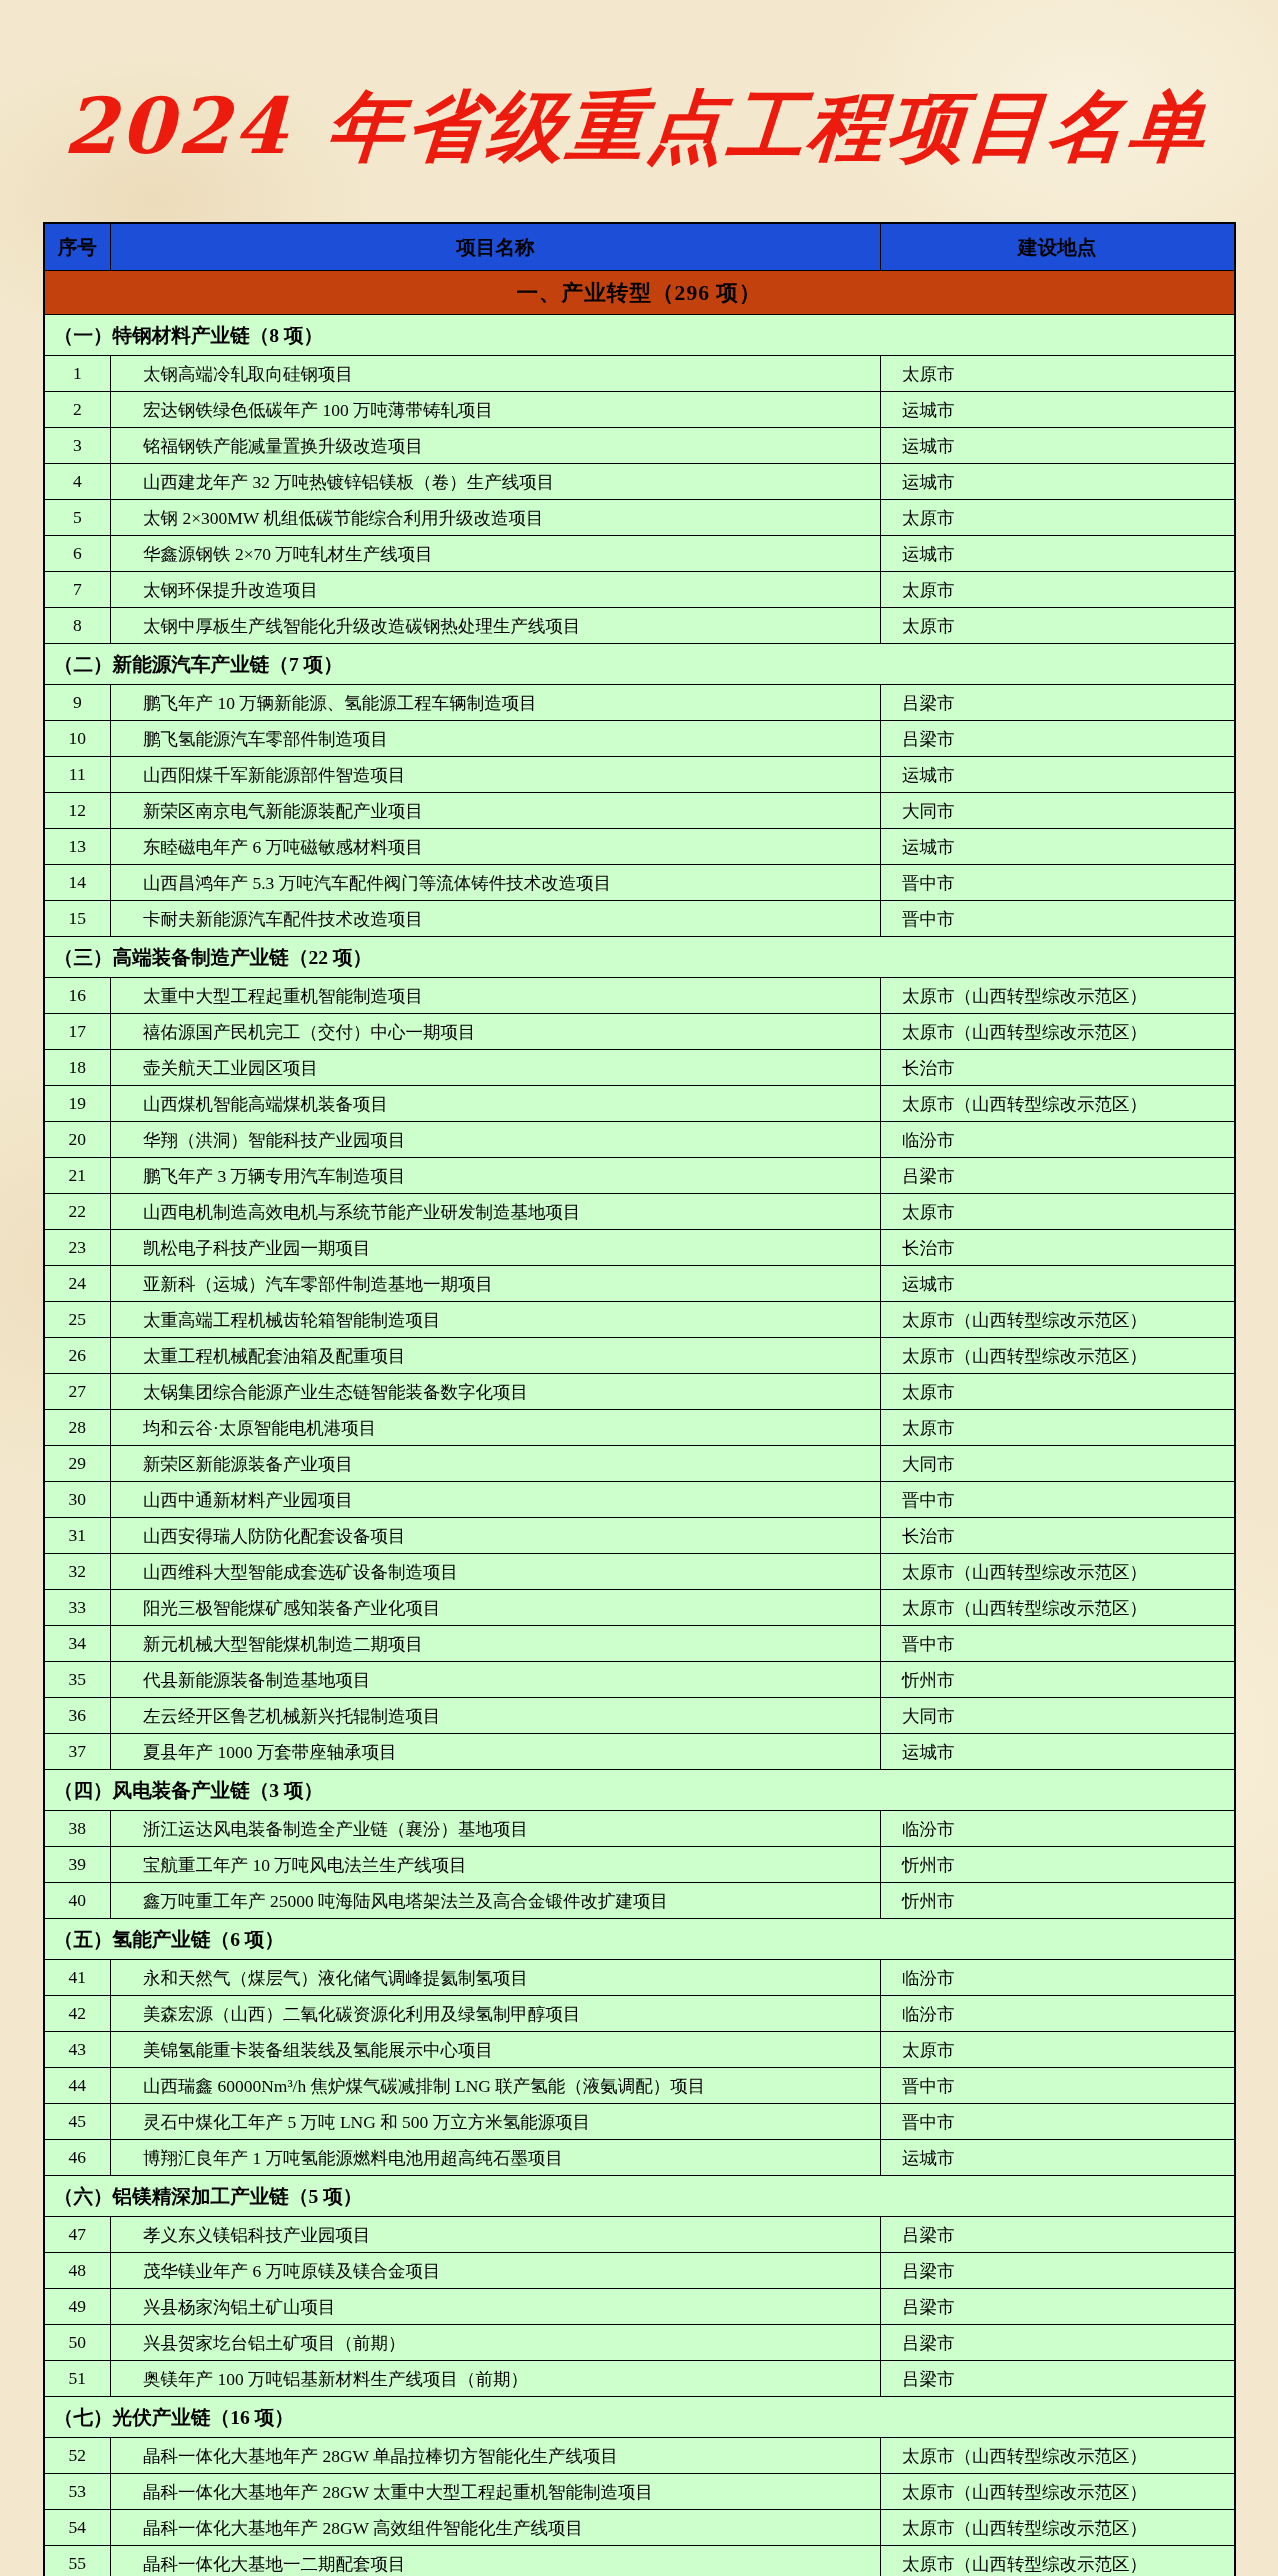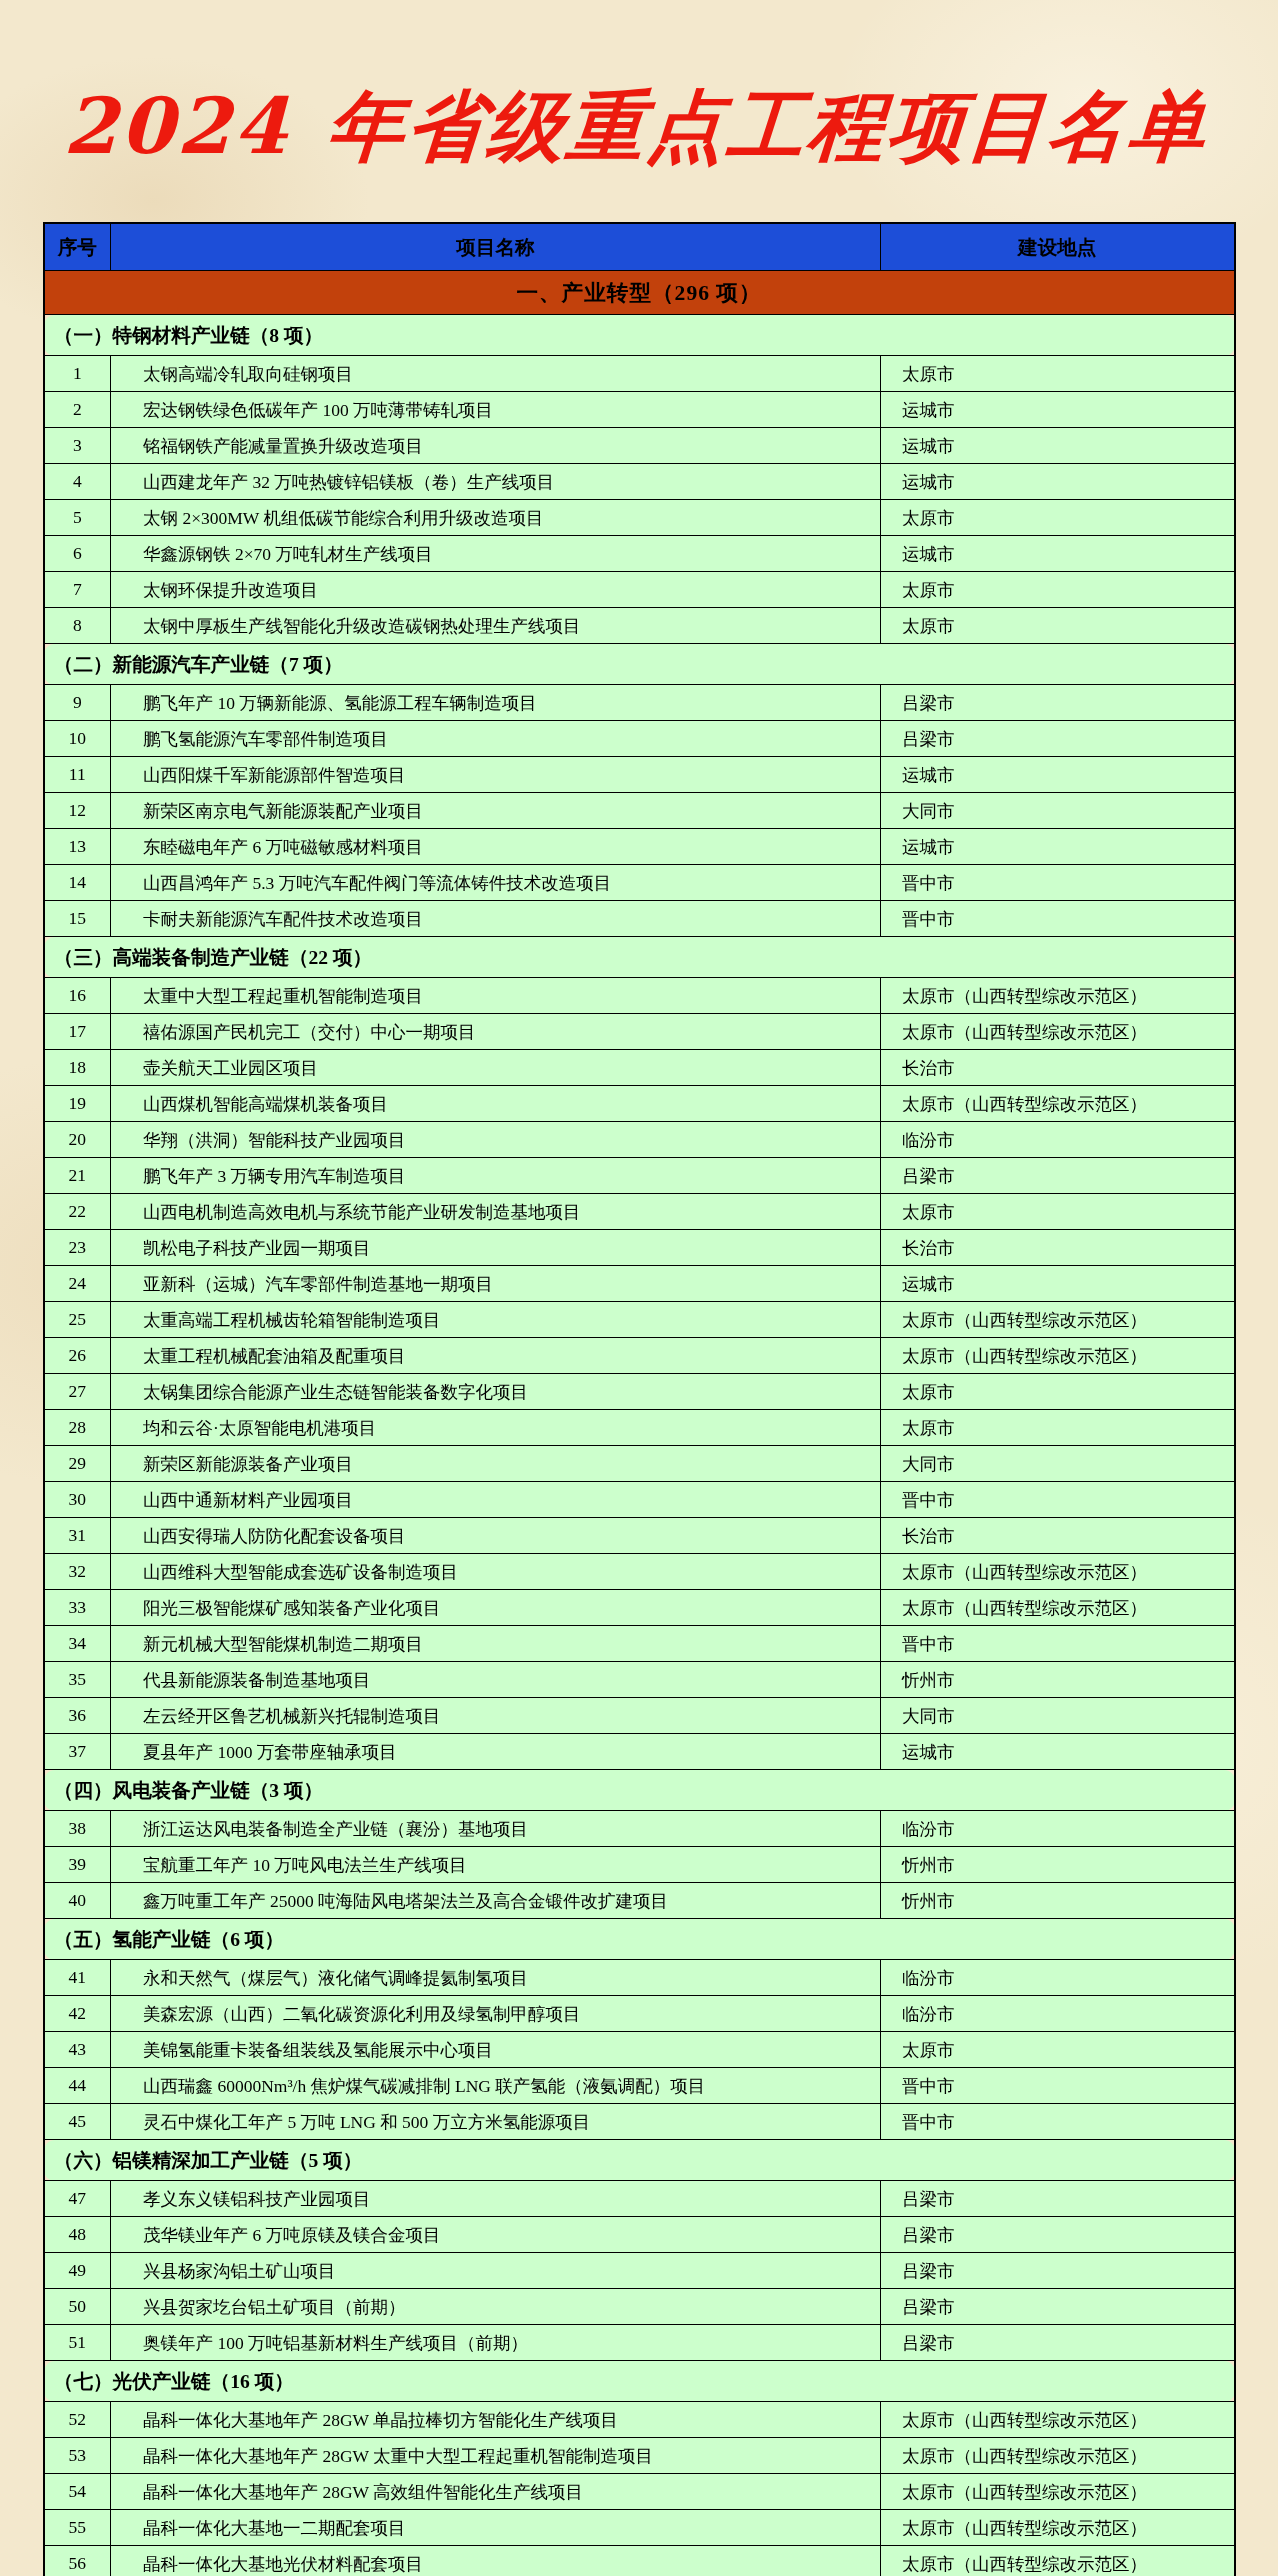--- a/index.html
+++ b/index.html
@@ -66,21 +66,20 @@
     text-align: center;
     letter-spacing: 1px;
   }
   tr.section-row td {
     height: 38px;
     background: #ccffcc;
     font-size: 19.6px;
     font-weight: bold;
     text-align: left;
     padding-left: 9.3px;
-    border-radius: 11px;
   }
   tr.data-row td {
     height: 33px;
     background: #ccffcc;
     font-size: 17.5px;
   }
   td.cell-no {
     text-align: center;
     font-size: 18px;
   }
@@ -351,20 +350,25 @@
       <tr class="data-row">
         <td class="cell-no">44</td>
         <td class="cell-name">山西瑞鑫 60000Nm³/h 焦炉煤气碳减排制 LNG 联产氢能（液氨调配）项目</td>
         <td class="cell-loc">晋中市</td>
       </tr>
       <tr class="data-row">
         <td class="cell-no">45</td>
         <td class="cell-name">灵石中煤化工年产 5 万吨 LNG 和 500 万立方米氢能源项目</td>
         <td class="cell-loc">晋中市</td>
       </tr>
+      <tr class="data-row">
+        <td class="cell-no">46</td>
+        <td class="cell-name">博翔汇良年产 1 万吨氢能源燃料电池用超高纯石墨项目</td>
+        <td class="cell-loc">运城市</td>
+      </tr>
       <tr class="section-row">
         <td colspan="3">（六）铝镁精深加工产业链（5 项）</td>
       </tr>
       <tr class="data-row">
         <td class="cell-no">47</td>
         <td class="cell-name">孝义东义镁铝科技产业园项目</td>
         <td class="cell-loc">吕梁市</td>
       </tr>
       <tr class="data-row">
         <td class="cell-no">48</td>

